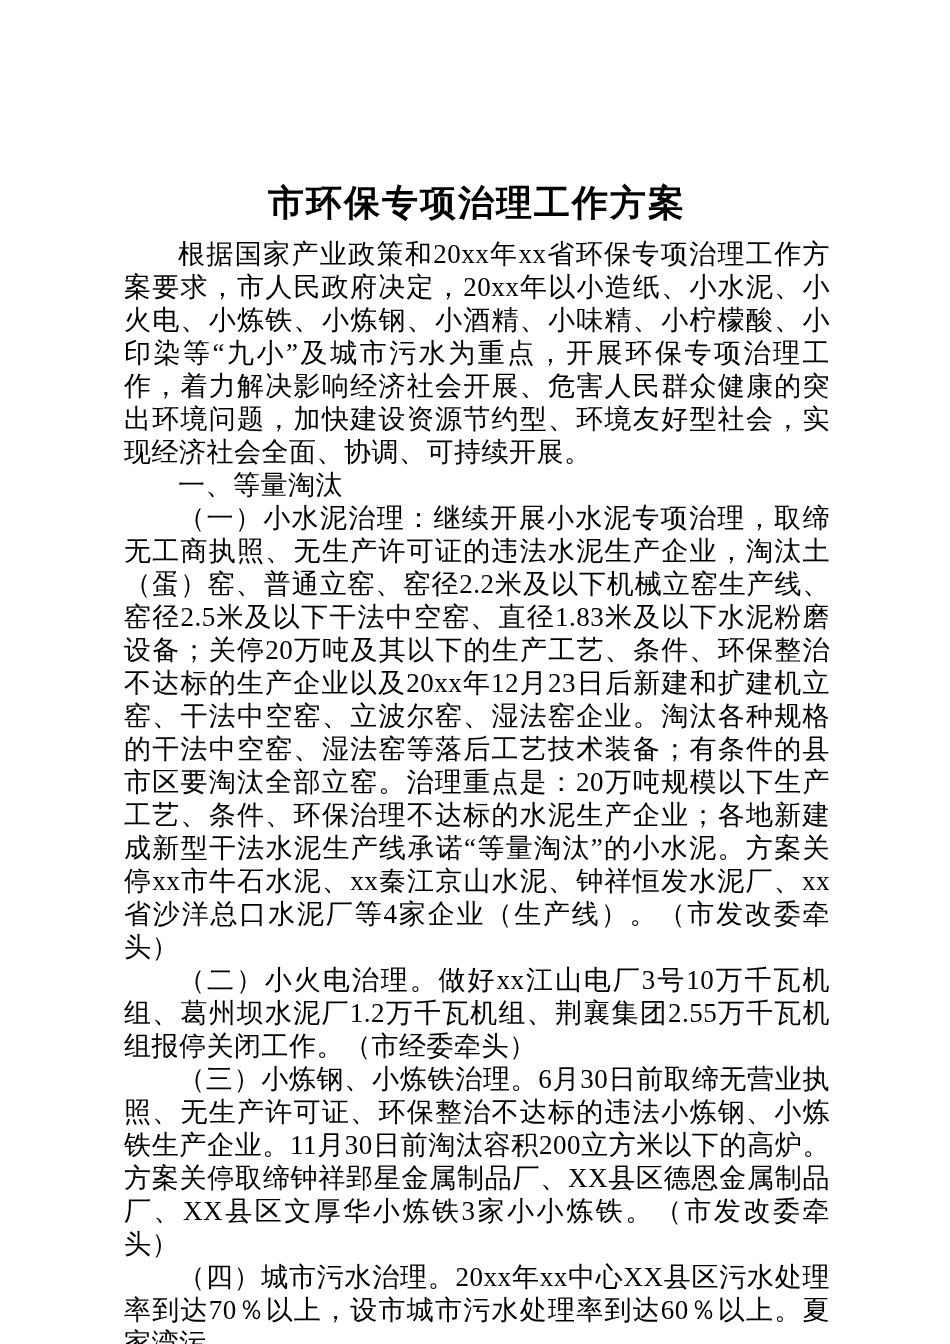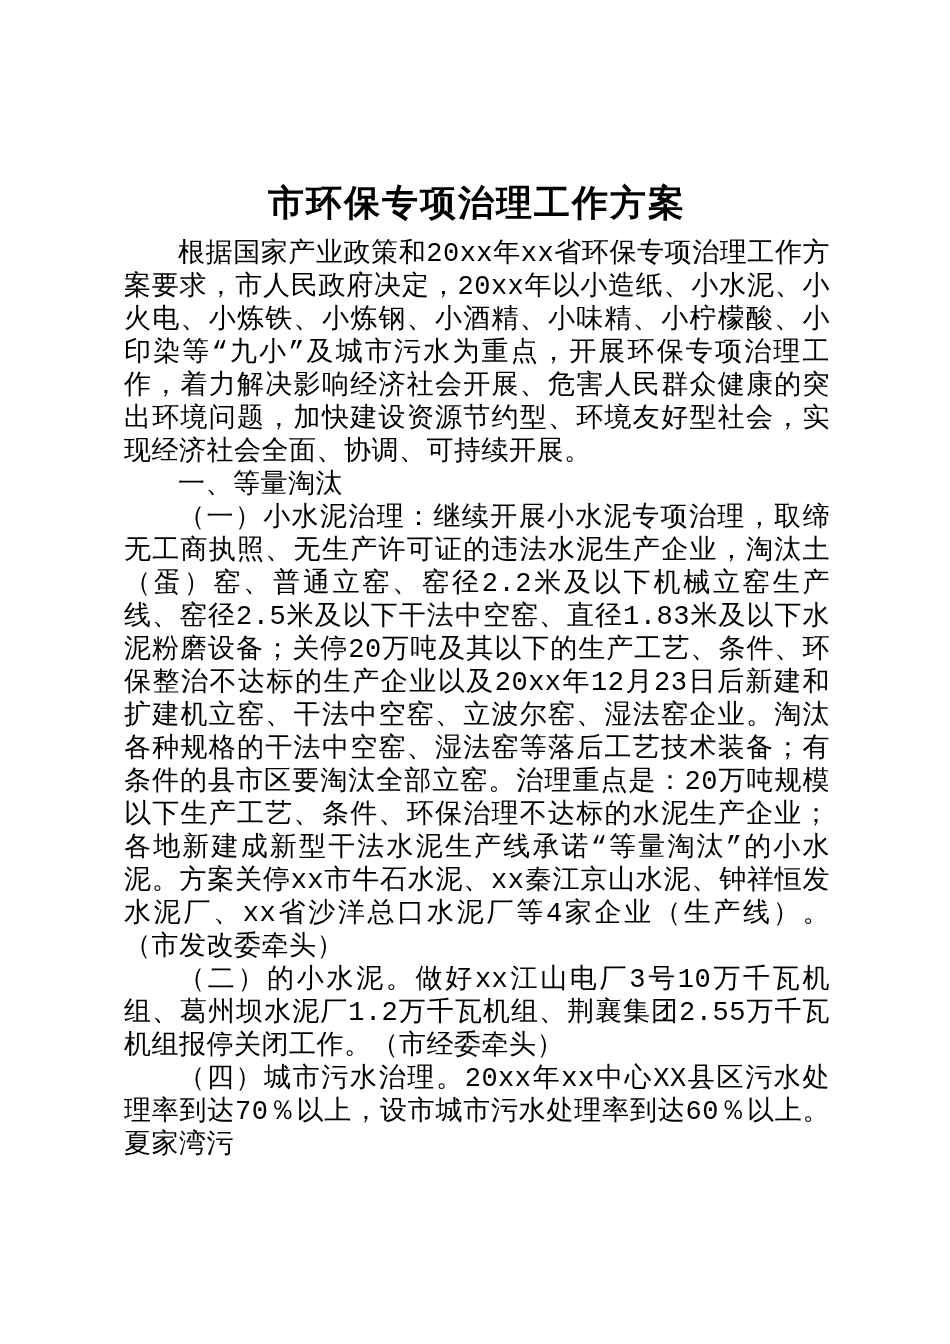--- a/index.html
+++ b/index.html
@@ -31,28 +31,29 @@
     font-family: "Liberation Serif", "DejaVu Serif", serif;
   }
   .doc-body p {
     margin: 0;
     font-size: 27px;
     line-height: 33px;
     text-align: justify;
     text-indent: 2em;
     letter-spacing: 0.5px;
     word-break: break-all;
-    font-family: Liberation Mono, monospace;
+    font-family: Liberation Serif, serif;
   }
 </style>
 </head>
 <body>
 
 <div class="page">
   <h1 class="doc-title">市环保专项治理工作方案</h1>
   <div class="doc-body">
     <p>根据国家产业政策和20xx年xx省环保专项治理工作方案要求，市人民政府决定，20xx年以小造纸、小水泥、小火电、小炼铁、小炼钢、小酒精、小味精、小柠檬酸、小印染等“九小”及城市污水为重点，开展环保专项治理工作，着力解决影响经济社会开展、危害人民群众健康的突出环境问题，加快建设资源节约型、环境友好型社会，实现经济社会全面、协调、可持续开展。</p>
     <p>一、等量淘汰</p>
     <p>（一）小水泥治理：继续开展小水泥专项治理，取缔无工商执照、无生产许可证的违法水泥生产企业，淘汰土（蛋）窑、普通立窑、窑径2.2米及以下机械立窑生产线、窑径2.5米及以下干法中空窑、直径1.83米及以下水泥粉磨设备；关停20万吨及其以下的生产工艺、条件、环保整治不达标的生产企业以及20xx年12月23日后新建和扩建机立窑、干法中空窑、立波尔窑、湿法窑企业。淘汰各种规格的干法中空窑、湿法窑等落后工艺技术装备；有条件的县市区要淘汰全部立窑。治理重点是：20万吨规模以下生产工艺、条件、环保治理不达标的水泥生产企业；各地新建成新型干法水泥生产线承诺“等量淘汰”的小水泥。方案关停xx市牛石水泥、xx秦江京山水泥、钟祥恒发水泥厂、xx省沙洋总口水泥厂等4家企业（生产线）。（市发改委牵头）</p>
-    <p>（二）的小水泥。做好xx江山电厂3号10万千瓦机组、葛州坝水泥厂1.2万千瓦机组、荆襄集团2.55万千瓦机组报停关闭工作。（市经委牵头）</p>
+    <p>（二）小火电治理。做好xx江山电厂3号10万千瓦机组、葛州坝水泥厂1.2万千瓦机组、荆襄集团2.55万千瓦机组报停关闭工作。（市经委牵头）</p>
+    <p>（三）小炼钢、小炼铁治理。6月30日前取缔无营业执照、无生产许可证、环保整治不达标的违法小炼钢、小炼铁生产企业。11月30日前淘汰容积200立方米以下的高炉。方案关停取缔钟祥郢星金属制品厂、XX县区德恩金属制品厂、XX县区文厚华小炼铁3家小小炼铁。（市发改委牵头）</p>
     <p>（四）城市污水治理。20xx年xx中心XX县区污水处理率到达70％以上，设市城市污水处理率到达60％以上。夏家湾污</p>
   </div>
 </div>
 
 </body></html>

